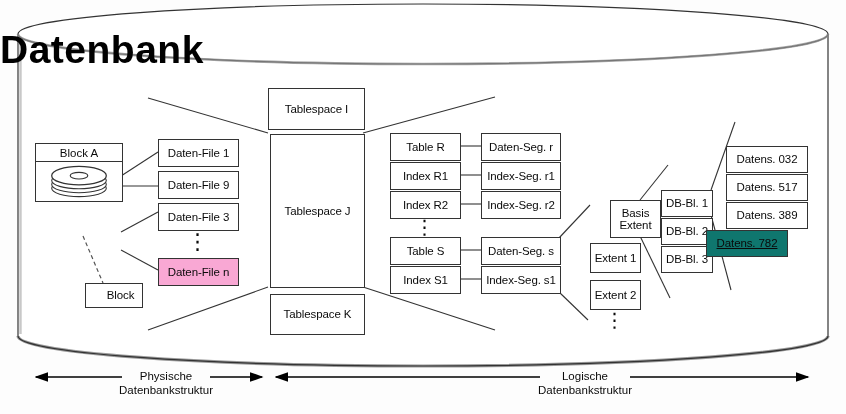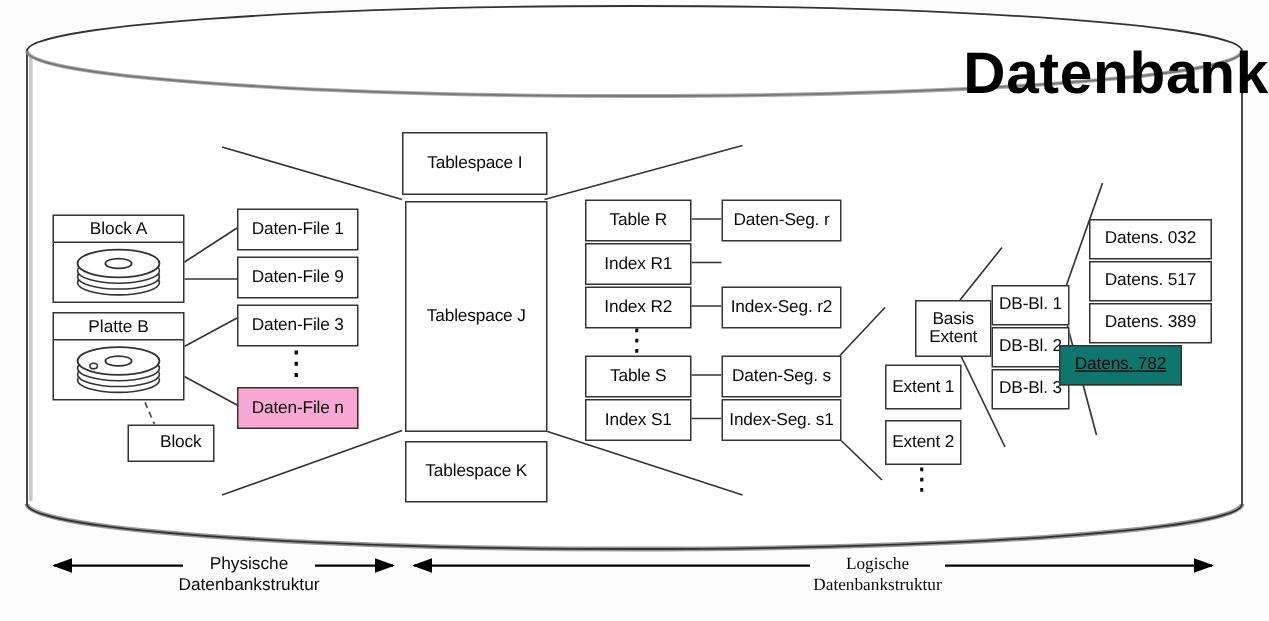--- a/index.html
+++ b/index.html
@@ -7,21 +7,21 @@
        font-family:"Liberation Sans", sans-serif;}
   #stage{position:relative;width:846px;height:414px;background:#fdfdfd;}
   #svg{position:absolute;left:0;top:0;width:846px;height:414px;}
   .boxlabel{
     position:absolute;display:flex;align-items:center;justify-content:center;
     text-align:center;color:#0a0a0a;font-size:11.5px;line-height:1.05;
     letter-spacing:-0.1px;pointer-events:none;
   }
   .title{
     position:absolute;color:#000;font-size:39px;font-weight:bold;
-    letter-spacing:0.5px;text-align:right;width:100%;
+    letter-spacing:0.5px;text-align:left;width:100%;
   }
   .axlabel{
     position:absolute;text-align:center;color:#0a0a0a;
     font-size:11.5px;line-height:1.25;
   }
 </style>
 </head>
 <body>
 
 <div id="stage">
@@ -109,31 +109,20 @@
     <div style="height:17px;border-bottom:1.3px solid #333;display:flex;align-items:center;justify-content:center;font-size:11.5px;color:#0a0a0a;">Block A</div>
     <svg viewBox="0 0 86 40" style="width:86px;height:39px;">
       <ellipse cx="43" cy="27" rx="28" ry="8.5" fill="#fff" stroke="#333" stroke-width="1.1"></ellipse>
       <ellipse cx="43" cy="23" rx="28" ry="8.5" fill="#fff" stroke="#333" stroke-width="1.1"></ellipse>
       <ellipse cx="43" cy="19" rx="28" ry="8.5" fill="#fff" stroke="#333" stroke-width="1.1"></ellipse>
       <ellipse cx="43" cy="14" rx="28" ry="9.5" fill="#fff" stroke="#333" stroke-width="1.3"></ellipse>
       <ellipse cx="43" cy="14" rx="9" ry="3.4" fill="#fff" stroke="#333" stroke-width="1.2"></ellipse>
     </svg>
   </div>
 
-  <div style="position:absolute;left:35px;top:208px;width:86px;height:57px;border:1.3px solid #333;background:#fff;">
-    <div style="height:17px;border-bottom:1.3px solid #333;display:flex;align-items:center;justify-content:center;font-size:11.5px;color:#0a0a0a;">Platte B</div>
-    <svg viewBox="0 0 86 40" style="width:86px;height:39px;">
-      <ellipse cx="43" cy="27" rx="28" ry="8.5" fill="#fff" stroke="#333" stroke-width="1.1"></ellipse>
-      <ellipse cx="43" cy="23" rx="28" ry="8.5" fill="#fff" stroke="#333" stroke-width="1.1"></ellipse>
-      <ellipse cx="43" cy="19" rx="28" ry="8.5" fill="#fff" stroke="#333" stroke-width="1.1"></ellipse>
-      <ellipse cx="43" cy="14" rx="28" ry="9.5" fill="#fff" stroke="#333" stroke-width="1.3"></ellipse>
-      <ellipse cx="43" cy="14" rx="9" ry="3.4" fill="#fff" stroke="#333" stroke-width="1.2"></ellipse>
-      <ellipse cx="26" cy="17.5" rx="2.6" ry="1.9" fill="#fff" stroke="#333" stroke-width="1.1"></ellipse>
-    </svg>
-  </div>
 
   <div class="boxlabel" style="left:85px;top:283px;width:43px;height:23px;border:1.3px solid #333;background:#fff;padding-left:13px;">Block</div>
 
   <div class="boxlabel" style="left:158px;top:139px;width:79px;height:26px;border:1.3px solid #333;background:#fff;">Daten-File 1</div>
   <div class="boxlabel" style="left:158px;top:171px;width:79px;height:26px;border:1.3px solid #333;background:#fff;">Daten-File 9</div>
   <div class="boxlabel" style="left:158px;top:203px;width:79px;height:26px;border:1.3px solid #333;background:#fff;">Daten-File 3</div>
   <div class="boxlabel" style="left:158px;top:258px;width:79px;height:26px;border:1.3px solid #333;background:#f9a8d4;">Daten-File n</div>
   <div class="boxlabel" style="left:158px;top:229px;width:79px;height:26px;font-size:22px;letter-spacing:0;">⋮</div>
 
   <div class="boxlabel" style="left:268px;top:88px;width:95px;height:40px;border:1.3px solid #333;background:#fff;">Tablespace I</div>
@@ -141,20 +130,21 @@
   <div class="boxlabel" style="left:270px;top:134px;width:93px;height:152px;border:1.3px solid #333;background:#fff;">Tablespace J</div>
 
   <div class="boxlabel" style="left:390px;top:133px;width:69px;height:26px;border:1.3px solid #333;background:#fff;">Table R</div>
   <div class="boxlabel" style="left:390px;top:162px;width:69px;height:26px;border:1.3px solid #333;background:#fff;">Index R1</div>
   <div class="boxlabel" style="left:390px;top:191px;width:69px;height:26px;border:1.3px solid #333;background:#fff;">Index R2</div>
   <div class="boxlabel" style="left:390px;top:237px;width:69px;height:26px;border:1.3px solid #333;background:#fff;">Table S</div>
   <div class="boxlabel" style="left:390px;top:266px;width:69px;height:26px;border:1.3px solid #333;background:#fff;">Index S1</div>
   <div class="boxlabel" style="left:390px;top:216px;width:69px;height:22px;font-size:20px;letter-spacing:0;">⋮</div>
 
   <div class="boxlabel" style="left:481px;top:133px;width:78px;height:26px;border:1.3px solid #333;background:#fff;">Daten-Seg. r</div>
+  <div class="boxlabel" style="left:481px;top:162px;width:78px;height:26px;border:1.3px solid #333;background:#fff;">Index-Seg. r1</div>
   <div class="boxlabel" style="left:481px;top:191px;width:78px;height:26px;border:1.3px solid #333;background:#fff;">Index-Seg. r2</div>
   <div class="boxlabel" style="left:481px;top:237px;width:78px;height:26px;border:1.3px solid #333;background:#fff;">Daten-Seg. s</div>
   <div class="boxlabel" style="left:481px;top:266px;width:78px;height:26px;border:1.3px solid #333;background:#fff;">Index-Seg. s1</div>
 
   <div class="boxlabel" style="left:610px;top:200px;width:49px;height:36px;border:1.3px solid #333;background:#fff;white-space:pre-line;">Basis
 Extent</div>
   <div class="boxlabel" style="left:590px;top:243px;width:49px;height:28px;border:1.3px solid #333;background:#fff;">Extent 1</div>
   <div class="boxlabel" style="left:590px;top:280px;width:49px;height:28px;border:1.3px solid #333;background:#fff;">Extent 2</div>
   <div class="boxlabel" style="left:590px;top:308px;width:49px;height:24px;font-size:20px;letter-spacing:0;">⋮</div>
 
@@ -165,18 +155,18 @@
   <div class="boxlabel" style="left:726px;top:146px;width:80px;height:25px;border:1.3px solid #333;background:#fff;">Datens. 032</div>
   <div class="boxlabel" style="left:726px;top:174px;width:80px;height:25px;border:1.3px solid #333;background:#fff;">Datens. 517</div>
   <div class="boxlabel" style="left:726px;top:202px;width:80px;height:25px;border:1.3px solid #333;background:#fff;">Datens. 389</div>
   <div class="boxlabel" style="left:706px;top:230px;width:80px;height:25px;border:1.3px solid #333;background:#0f766e;text-decoration:underline;">Datens. 782</div>
 
   <div class="axlabel" style="left:106px;top:369px;width:120px;">
     <div>Physische</div>
     <div>Datenbankstruktur</div>
   </div>
 
-  <div class="axlabel" style="left:525px;top:369px;width:120px;font-family:Liberation Serif, serif;">
+  <div class="axlabel" style="left:525px;top:369px;width:120px;">
     <div>Logische</div>
     <div>Datenbankstruktur</div>
   </div>
 
 </div>
 
 </body></html>

